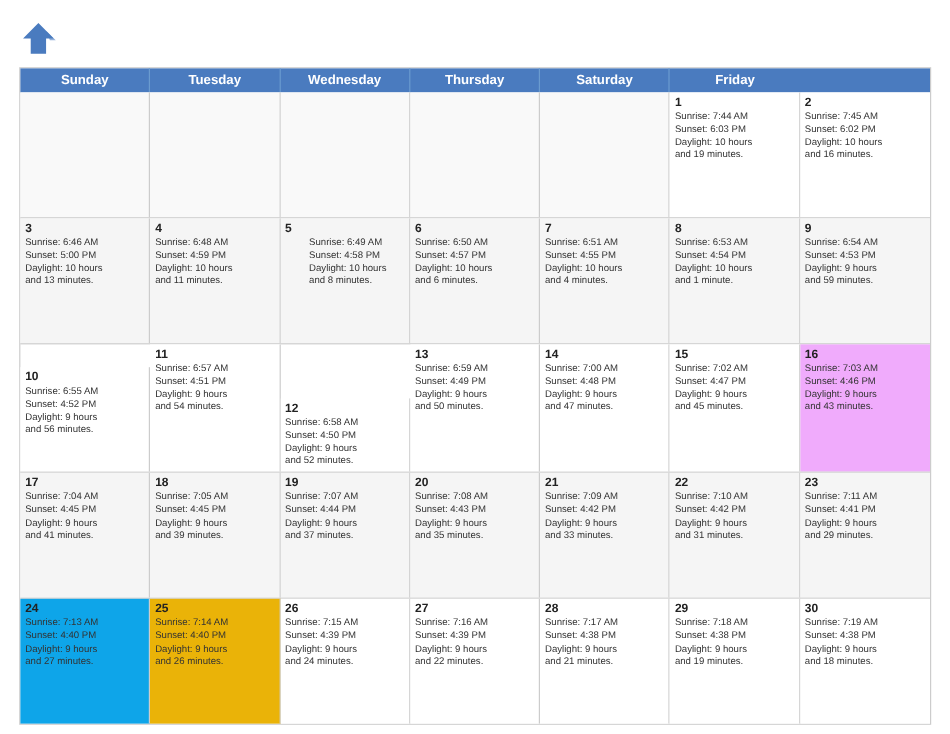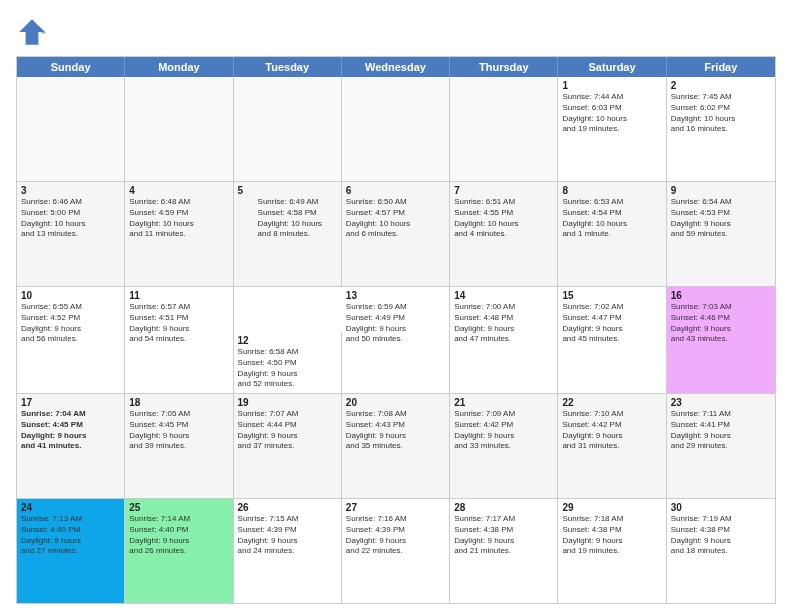--- a/index.html
+++ b/index.html
@@ -135,21 +135,20 @@
     </div>
     <div class="title-block">
       <div class="month-title"></div>
       <div class="location"></div>
     </div>
   </div>
 
   <div class="calendar">
     <div class="cal-header-row">
     <div class="cal-header-cell">Sunday</div>
-        <div class="cal-header-cell">Monday</div>
         <div class="cal-header-cell">Tuesday</div>
         <div class="cal-header-cell">Wednesday</div>
         <div class="cal-header-cell">Thursday</div>
         <div class="cal-header-cell">Saturday</div>
         <div class="cal-header-cell">Friday</div>
       </div>
     <div class="cal-body">
     <div class="cal-row">
           <div class="cal-cell empty"></div>
           <div class="cal-cell empty"></div>
@@ -216,21 +215,21 @@
           </div>
           <div class="cal-cell" style="background: rgb(245, 245, 245);">
             <span class="day-num">9</span>
             <div class="cell-text" style="white-space: pre-line;">Sunrise: 6:54 AM
 Sunset: 4:53 PM
 Daylight: 9 hours
 and 59 minutes.</div>
           </div>
         </div>
         <div class="cal-row">
-          <div class="cal-cell shaded" style="background: rgb(255, 255, 255);">
+          <div class="cal-cell shaded" style="background: rgb(255, 255, 255); margin-top: 19px;">
             <span class="day-num">10</span>
             <div class="cell-text" style="white-space: pre-line;">Sunrise: 6:55 AM
 Sunset: 4:52 PM
 Daylight: 9 hours
 and 56 minutes.</div>
           </div>
           <div class="cal-cell shaded" style="background: rgb(255, 255, 255);">
             <span class="day-num">11</span>
             <div class="cell-text" style="white-space: pre-line;">Sunrise: 6:57 AM
 Sunset: 4:51 PM
@@ -269,21 +268,21 @@
             <span class="day-num">16</span>
             <div class="cell-text" style="white-space: pre-line;">Sunrise: 7:03 AM
 Sunset: 4:46 PM
 Daylight: 9 hours
 and 43 minutes.</div>
           </div>
         </div>
         <div class="cal-row">
           <div class="cal-cell" style="background: rgb(245, 245, 245);">
             <span class="day-num">17</span>
-            <div class="cell-text" style="white-space: pre-line; font-weight: bold;">Sunrise: 7:04 AM
+            <div class="cell-text" style="white-space: pre-line;">Sunrise: 7:04 AM
 Sunset: 4:45 PM
 Daylight: 9 hours
 and 41 minutes.</div>
           </div>
           <div class="cal-cell" style="background: rgb(245, 245, 245);">
             <span class="day-num">18</span>
             <div class="cell-text" style="white-space: pre-line;">Sunrise: 7:05 AM
 Sunset: 4:45 PM
 Daylight: 9 hours
 and 39 minutes.</div>
@@ -325,21 +324,21 @@
           </div>
         </div>
         <div class="cal-row">
           <div class="cal-cell shaded" style="background: #0ea5e9;">
             <span class="day-num">24</span>
             <div class="cell-text" style="white-space: pre-line;">Sunrise: 7:13 AM
 Sunset: 4:40 PM
 Daylight: 9 hours
 and 27 minutes.</div>
           </div>
-          <div class="cal-cell shaded" style="background: #86efac;">
+          <div class="cal-cell shaded" style="background: #eab308;">
             <span class="day-num">25</span>
             <div class="cell-text" style="white-space: pre-line;">Sunrise: 7:14 AM
 Sunset: 4:40 PM
 Daylight: 9 hours
 and 26 minutes.</div>
           </div>
           <div class="cal-cell shaded" style="background: rgb(255, 255, 255);">
             <span class="day-num">26</span>
             <div class="cell-text" style="white-space: pre-line;">Sunrise: 7:15 AM
 Sunset: 4:39 PM

